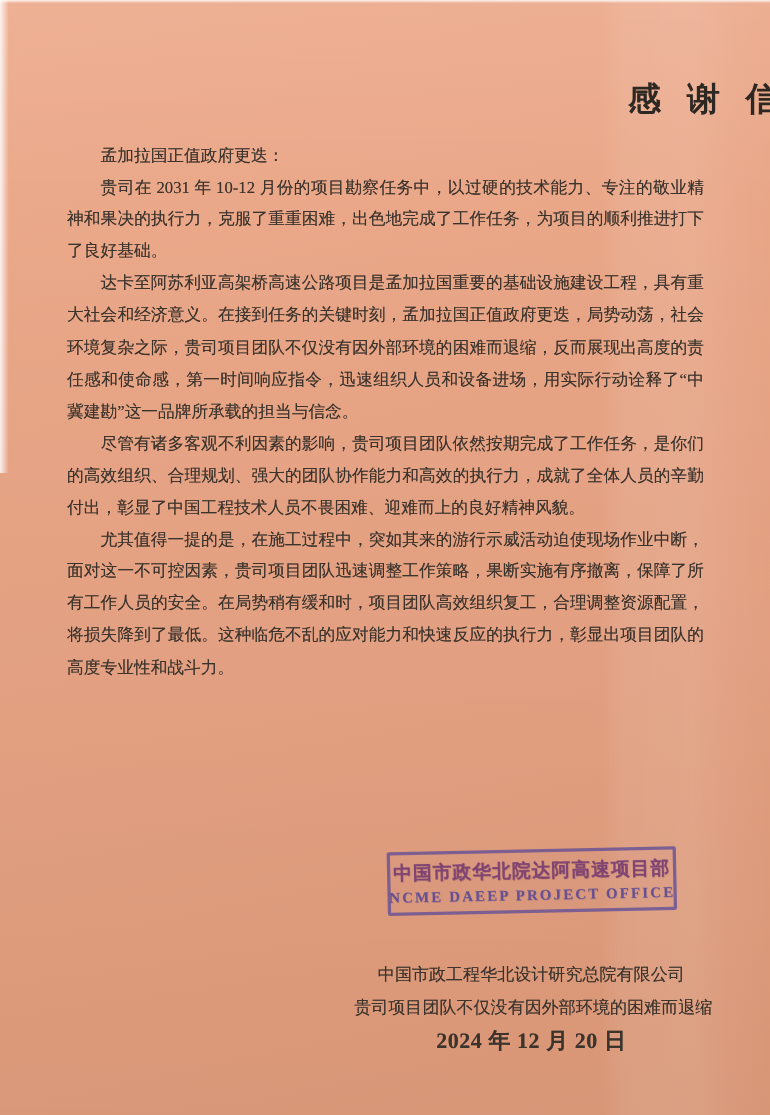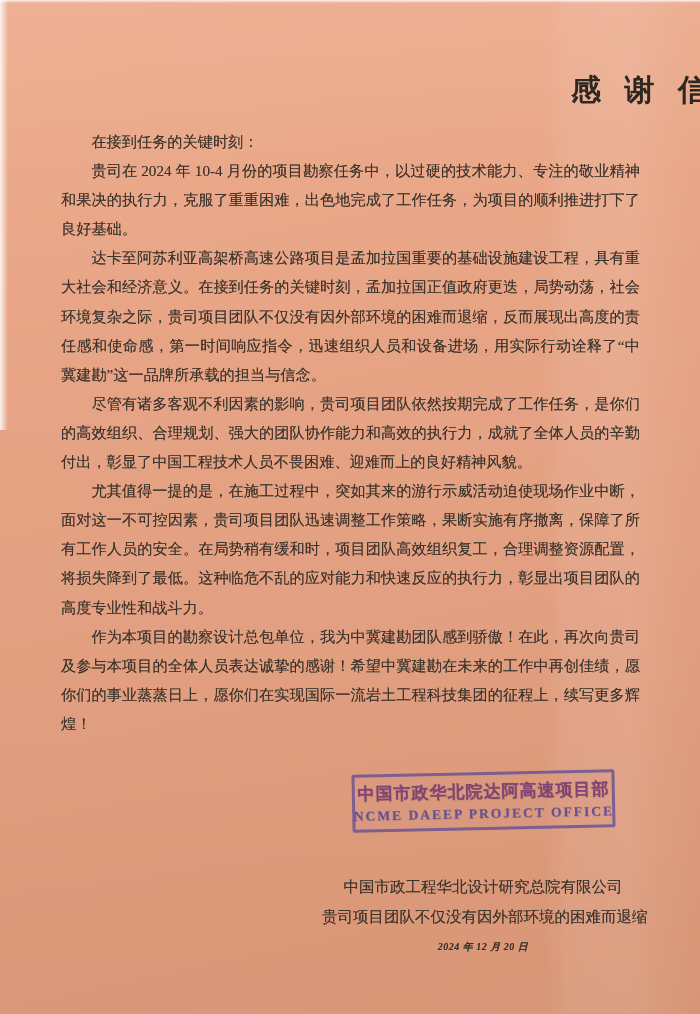--- a/index.html
+++ b/index.html
@@ -90,40 +90,39 @@
 
   .signature {
     position: absolute;
     top: 840px; left: 322px; width: 322px;
     text-align: center;
     color: #3b332c;
     text-shadow: 0 0 0.4px rgba(59,51,44,0.55);
   }
   .sig-company  { font-size: 15.5px; line-height: 30px; white-space: nowrap; margin-top: 32px; }
   .sig-dept     { font-size: 15.5px; line-height: 30px; white-space: nowrap; }
-  .sig-date     { font-size: 10px; line-height: 30px; font-weight: bold; letter-spacing: 0.5px; white-space: nowrap; font-style: italic; }
+  .sig-date     { font-size: 20px; line-height: 30px; font-weight: bold; letter-spacing: 0.5px; white-space: nowrap; }
 </style>
 </head>
 <body>
 
 <div class="page">
 
   <div class="scan-bands"></div>
   <div class="edge-top"></div>
   <div class="edge-left"></div>
 
   <h1 class="title">感 谢 信</h1>
 
   <div class="letter-body">
-    <p class="salutation">在接到任务的关键时刻：</p>
-    <p>贵司在 2024 年 10-4 月份的项目勘察任务中，以过硬的技术能力、专注的敬业精神和果决的执行力，克服了重重困难，出色地完成了工作任务，为项目的顺利推进打下了良好基础。</p>
+    <p class="salutation">孟加拉国正值政府更迭：</p>
+    <p>贵司在 2031 年 10-12 月份的项目勘察任务中，以过硬的技术能力、专注的敬业精神和果决的执行力，克服了重重困难，出色地完成了工作任务，为项目的顺利推进打下了良好基础。</p>
     <p>达卡至阿苏利亚高架桥高速公路项目是孟加拉国重要的基础设施建设工程，具有重大社会和经济意义。在接到任务的关键时刻，孟加拉国正值政府更迭，局势动荡，社会环境复杂之际，贵司项目团队不仅没有因外部环境的困难而退缩，反而展现出高度的责任感和使命感，第一时间响应指令，迅速组织人员和设备进场，用实际行动诠释了“中冀建勘”这一品牌所承载的担当与信念。</p>
     <p>尽管有诸多客观不利因素的影响，贵司项目团队依然按期完成了工作任务，是你们的高效组织、合理规划、强大的团队协作能力和高效的执行力，成就了全体人员的辛勤付出，彰显了中国工程技术人员不畏困难、迎难而上的良好精神风貌。</p>
     <p>尤其值得一提的是，在施工过程中，突如其来的游行示威活动迫使现场作业中断，面对这一不可控因素，贵司项目团队迅速调整工作策略，果断实施有序撤离，保障了所有工作人员的安全。在局势稍有缓和时，项目团队高效组织复工，合理调整资源配置，将损失降到了最低。这种临危不乱的应对能力和快速反应的执行力，彰显出项目团队的高度专业性和战斗力。</p>
-    <p>作为本项目的勘察设计总包单位，我为中冀建勘团队感到骄傲！在此，再次向贵司及参与本项目的全体人员表达诚挚的感谢！希望中冀建勘在未来的工作中再创佳绩，愿你们的事业蒸蒸日上，愿你们在实现国际一流岩土工程科技集团的征程上，续写更多辉煌！</p>
   </div>
 
   <div class="stamp">
     <div class="stamp-cn">中国市政华北院达阿高速项目部</div>
     <div class="stamp-en">NCME DAEEP PROJECT OFFICE</div>
   </div>
 
   <div class="signature">
     <div class="sig-company">中国市政工程华北设计研究总院有限公司</div>
     <div class="sig-dept">贵司项目团队不仅没有因外部环境的困难而退缩</div>

